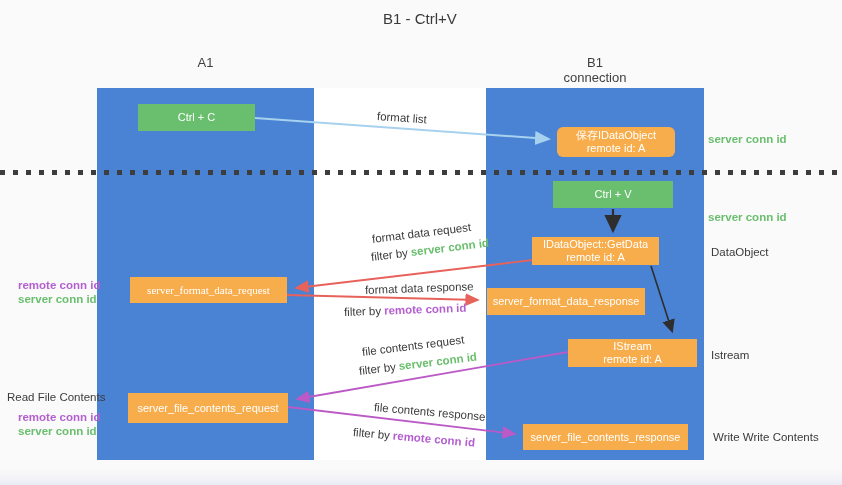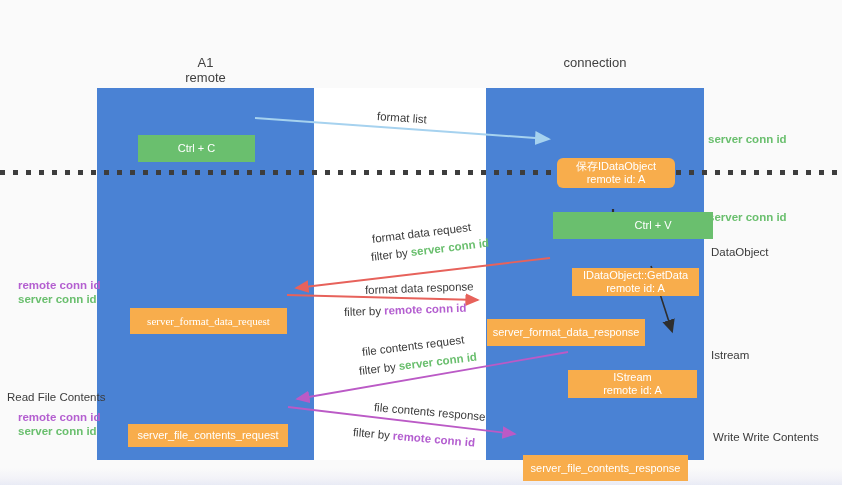--- a/index.html
+++ b/index.html
@@ -20,45 +20,46 @@
   }
   .midband{position:absolute;left:314px;top:88px;width:172px;height:372px;background:#ffffff;}
   .lane{position:absolute;top:88px;height:372px;background:#4a82d4;}
   .divider{
     position:absolute;left:0;top:170px;width:842px;height:5px;
     background:repeating-linear-gradient(90deg,#3d3d3d 0 5px,transparent 5px 13px);
   }
   .overlay{position:absolute;left:0;top:0;pointer-events:none;}
   .node{
     position:absolute;display:flex;flex-direction:column;align-items:center;justify-content:center;
-    color:#ffffff;font-size:11px;line-height:13px;text-align:center;white-space:nowrap;margin-top:31px;
+    color:#ffffff;font-size:11px;line-height:13px;text-align:center;white-space:nowrap;
   }
   .green{background:#6abf6e;}
   .orange{background:#f8ad4c;}
   .flabel{
     position:absolute;font-size:11.5px;color:#3c3c3c;white-space:nowrap;transform-origin:left center;
   }
   .slabel{position:absolute;font-size:11.5px;color:#3b3b3b;white-space:nowrap;}
   .g{color:#6abf6e;font-weight:bold;}
   .m{color:#b45fd0;font-weight:bold;}
   .flabel .g,.flabel .m{margin-left:3px;}
 </style>
 </head>
 <body>
 
 <div class="stage">
 
   <div class="title">
+    <div>B1 - Ctrl+V</div>
   </div>
 
   <div class="lane-header" style="left:97px;width:217px;">
     <div>A1</div>
-    <div>remote</div>
   </div>
   <div class="lane-header" style="left:486px;width:218px;">
+    <div>B1</div>
     <div>connection</div>
   </div>
 
   <div class="midband"></div>
   <div class="lane" style="left:97px;width:217px;"></div>
   <div class="lane" style="left:486px;width:218px;"></div>
 
   <div class="divider"></div>
 
   <svg class="overlay" width="842" height="485">
@@ -85,38 +86,38 @@
     <line x1="288" y1="407" x2="515" y2="434" stroke="#bb5ac6" stroke-width="1.8" marker-end="url(#m-mag)"></line>
   </svg>
 
   <div class="node green" style="left:138px;top:104px;width:117px;height:27px;">
     <span>Ctrl + C</span>
   </div>
   <div class="node orange" style="left:557px;top:127px;width:118px;height:30px;border-radius:6px;">
     <span>保存IDataObject</span>
     <span>remote id: A</span>
   </div>
-  <div class="node green" style="left:553px;top:181px;width:120px;height:27px;padding-left:40px;">
+  <div class="node green" style="left:553px;top:181px;width:120px;height:27px;">
     <span>Ctrl + V</span>
   </div>
-  <div class="node orange" style="left:572px;top:237px;width:127px;height:28px;">
+  <div class="node orange" style="left:532px;top:237px;width:127px;height:28px;">
     <span>IDataObject::GetData</span>
     <span>remote id: A</span>
   </div>
   <div class="node orange" style="left:130px;top:277px;width:157px;height:26px;font-family:Liberation Serif, serif;">
     <span>server_format_data_request</span>
   </div>
   <div class="node orange" style="left:487px;top:288px;width:158px;height:27px;text-align:right;">
     <span>server_format_data_response</span>
   </div>
   <div class="node orange" style="left:568px;top:339px;width:129px;height:28px;">
     <span>IStream</span>
     <span>remote id: A</span>
   </div>
-  <div class="node orange" style="left:128px;top:393px;width:160px;height:23px;">
+  <div class="node orange" style="left:128px;top:393px;width:160px;height:30px;">
     <span>server_file_contents_request</span>
   </div>
   <div class="node orange" style="left:523px;top:424px;width:165px;height:26px;">
     <span>server_file_contents_response</span>
   </div>
 
   <div class="flabel" style="left:377px;top:110px;transform:rotate(4deg);">format list</div>
 
   <div class="flabel" style="left:372px;top:233px;transform:rotate(-7deg);">format data request</div>
   <div class="flabel" style="left:371px;top:251px;transform:rotate(-7deg);">

